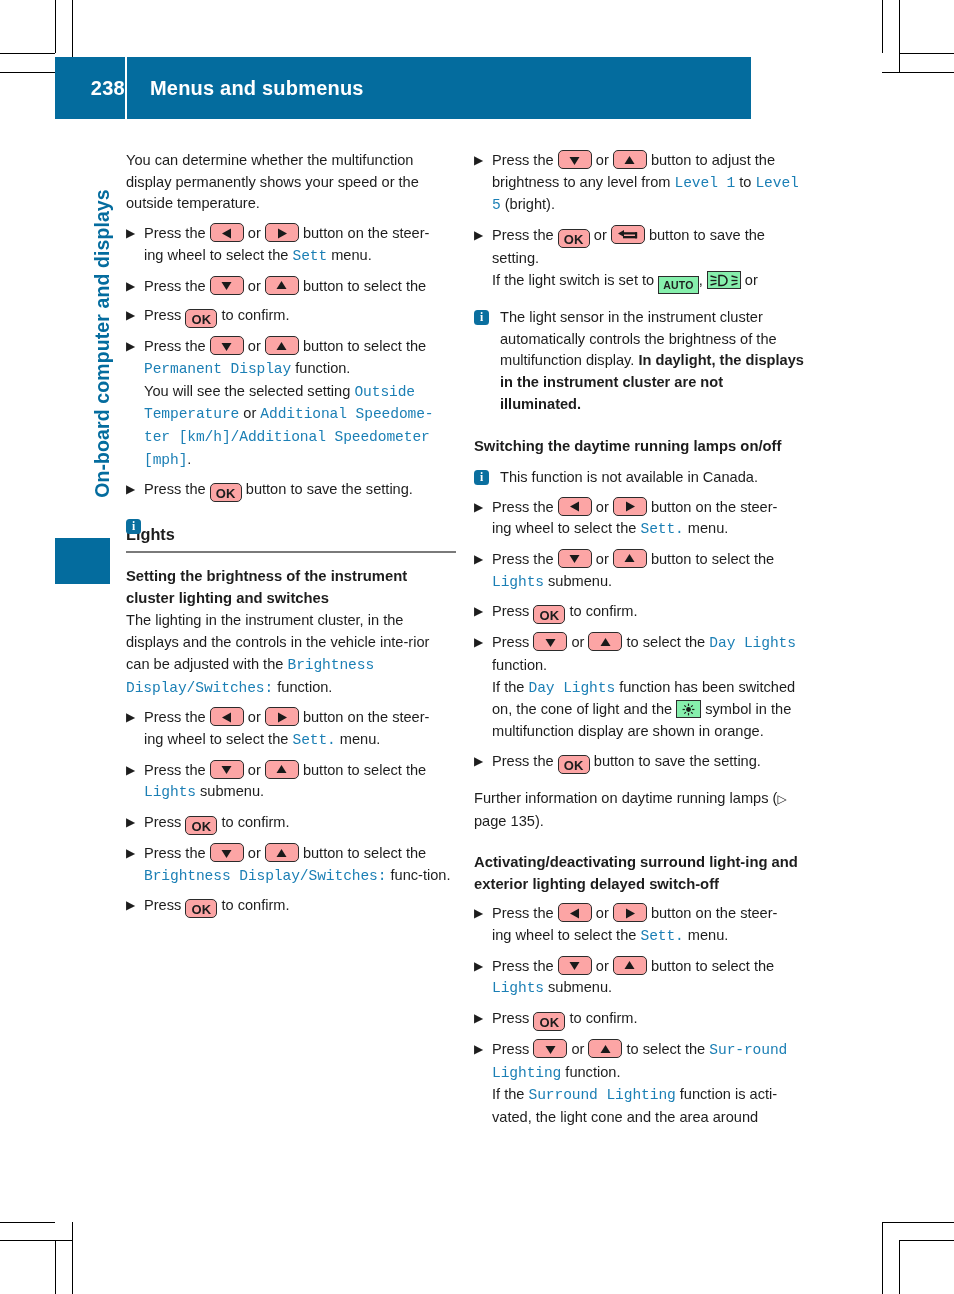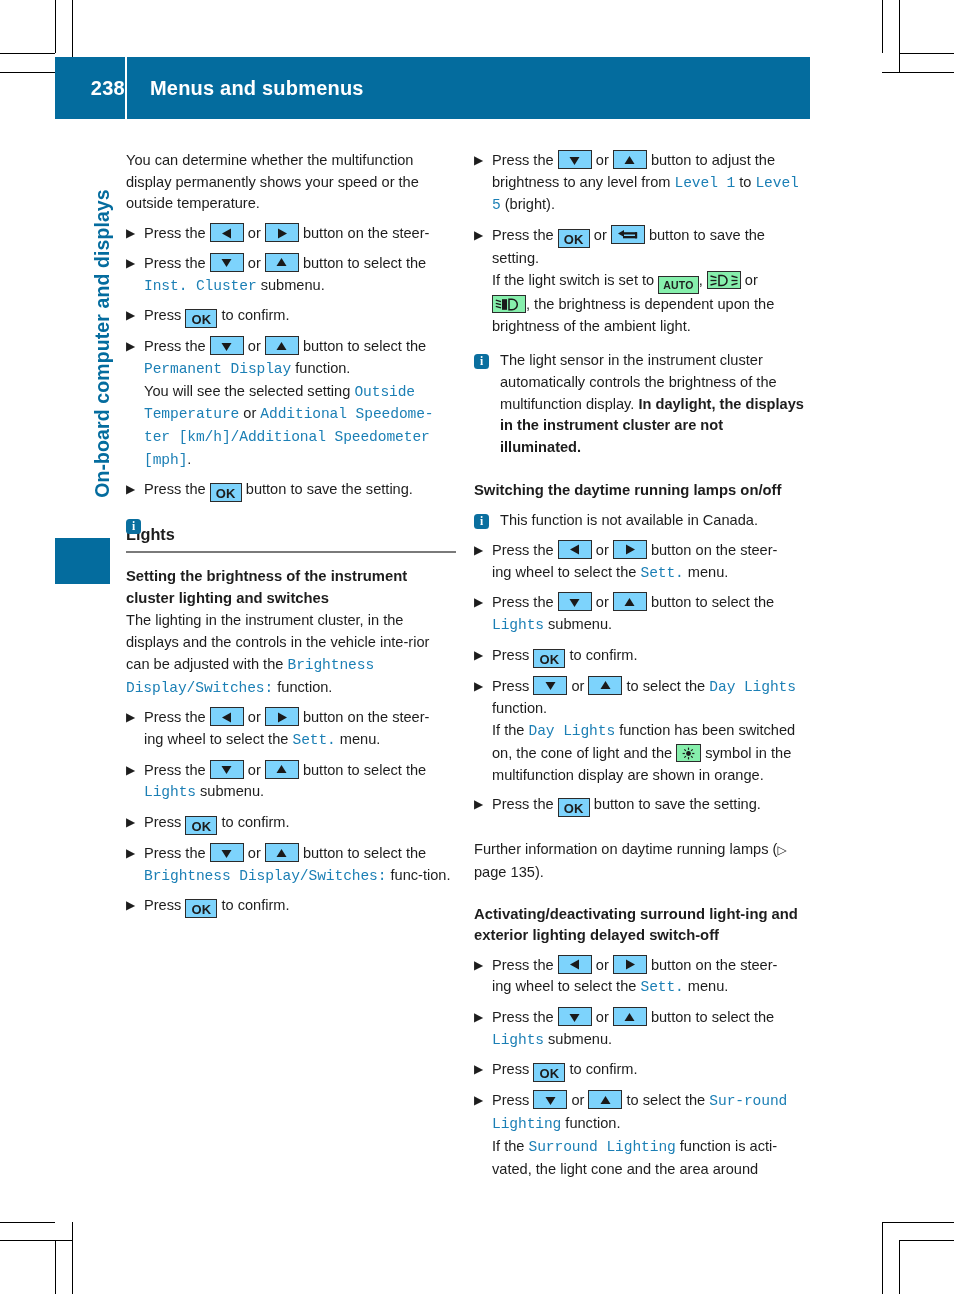--- a/index.html
+++ b/index.html
@@ -19,21 +19,21 @@
   
   .crop { position: absolute; background: #000; }
   .crop.v { width: 1px; }
   .crop.h { height: 1px; }
 
   
   #header-bar {
     position: absolute;
     left: 55px;
     top: 57px;
-    width: 755px;
+    width: 696px;
     height: 62px;
     background: #046c9e;
   }
   #page-number {
     position: absolute;
     left: 0;
     top: 0;
     width: 70px;
     height: 62px;
     display: flex;
@@ -170,22 +170,22 @@
     font-family: "Liberation Mono", monospace;
     color: #1b7fb5;
     font-size: 14.6px;
     letter-spacing: -0.1px;
   }
 
   
   .btn {
     display: inline-block;
     border: 1.4px solid #2b2b2b;
-    background: #7dd3fc;
-    border-radius: 0;
+    background: #fca5a5;
+    border-radius: 5px;
     text-align: center;
     vertical-align: -4px;
     box-sizing: border-box;
     line-height: 1;
   }
   .btn-arrow {
     width: 34px;
     height: 19px;
     padding-top: 3.5px;
   }
@@ -279,37 +279,38 @@
     <span class="bullet">▶</span>
     <span>Press the</span>
     <span class="btn btn-arrow"><svg width="12" height="11" viewBox="0 0 12 11">
           <polygon points="10,0.5 10,10.5 1,5.5" fill="#1a1a1a"></polygon>
         </svg></span>
     <span>or</span>
     <span class="btn btn-arrow"><svg width="12" height="11" viewBox="0 0 12 11">
           <polygon points="2,0.5 2,10.5 11,5.5" fill="#1a1a1a"></polygon>
         </svg></span>
     <span>button on the steer-</span>
+    <span class="cont">
+      <span>ing wheel to select the</span>
+      <span class="menu">Sett</span>
+      <span>menu.</span>
+    </span>
   </div>
 
   <div class="step">
     <span class="bullet">▶</span>
     <span>Press the</span>
     <span class="btn btn-arrow"><svg width="13" height="11" viewBox="0 0 13 11">
           <polygon points="1.5,2 11.5,2 6.5,10" fill="#1a1a1a"></polygon>
         </svg></span>
     <span>or</span>
     <span class="btn btn-arrow"><svg width="13" height="11" viewBox="0 0 13 11">
           <polygon points="1.5,9 11.5,9 6.5,1" fill="#1a1a1a"></polygon>
         </svg></span>
     <span>button to select the</span>
-    <span class="cont">
-      <span class="menu">Inst. Cluster</span>
-      <span>submenu.</span>
-    </span>
   </div>
 
   <div class="step">
     <span class="bullet">▶</span>
     <span>Press</span>
     <span class="btn btn-ok">OK</span>
     <span>to confirm.</span>
   </div>
 
   <div class="step">
@@ -468,31 +469,20 @@
           <path d="M9,1.5 L9,11.5 L12,11.5 A5,5 0 0 0 12,1.5 Z" fill="none" stroke="#1a1a1a" stroke-width="1.5"></path>
           <line x1="0.5" y1="2" x2="6.5" y2="3.6" stroke="#1a1a1a" stroke-width="1.3"></line>
           <line x1="0.5" y1="6.5" x2="6.5" y2="6.5" stroke="#1a1a1a" stroke-width="1.3"></line>
           <line x1="0.5" y1="11" x2="6.5" y2="9.4" stroke="#1a1a1a" stroke-width="1.3"></line>
           <line x1="21.5" y1="2" x2="27.5" y2="3.6" stroke="#1a1a1a" stroke-width="1.3"></line>
           <line x1="21.5" y1="6.5" x2="27.5" y2="6.5" stroke="#1a1a1a" stroke-width="1.3"></line>
           <line x1="21.5" y1="11" x2="27.5" y2="9.4" stroke="#1a1a1a" stroke-width="1.3"></line>
         </svg>
       </span>
       <span>or</span>
-    </span>
-    <span class="cont">
-      <span class="sym sym-icon">
-        <svg width="28" height="13" viewBox="0 0 28 13">
-          <path d="M14,1.2 L14,11.8 L17,11.8 A5.3,5.3 0 0 0 17,1.2 Z" fill="none" stroke="#1a1a1a" stroke-width="1.5"></path>
-          <rect x="7" y="1.2" width="5" height="10.6" fill="#1a1a1a"></rect>
-          <line x1="0.8" y1="2.2" x2="6" y2="3.6" stroke="#1a1a1a" stroke-width="1.3"></line>
-          <line x1="0.8" y1="5.3" x2="6" y2="6.7" stroke="#1a1a1a" stroke-width="1.3"></line>
-          <line x1="0.8" y1="8.4" x2="6" y2="9.8" stroke="#1a1a1a" stroke-width="1.3"></line>
-        </svg>
-      </span><span>, the brightness is dependent upon the brightness of the ambient light.</span>
     </span>
   </div>
 
   <div class="note">
     <span class="note-icon">i</span>
     <span>The light sensor in the instrument cluster automatically controls the brightness of the multifunction display.</span>
     <span class="cont" style="margin-top:12px;font-weight:bold;">In daylight, the displays in the instrument cluster are not illuminated.</span>
   </div>
 
   <div class="h-sub" style="margin-top:21px;">Switching the daytime running lamps on/off</div>
@@ -580,21 +570,21 @@
     </span>
   </div>
 
   <div class="step">
     <span class="bullet">▶</span>
     <span>Press the</span>
     <span class="btn btn-ok">OK</span>
     <span>button to save the setting.</span>
   </div>
 
-  <p class="body" style="margin-top:22px;"><span>Further information on daytime running lamps (</span><span class="pageref-tri">▷</span> <span>page 135</span><span>).</span></p>
+  <p class="body" style="margin-top:14px;"><span>Further information on daytime running lamps (</span><span class="pageref-tri">▷</span> <span>page 135</span><span>).</span></p>
 
   <div class="h-sub" style="margin-top:20px;">Activating/deactivating surround light-ing and exterior lighting delayed switch-off</div>
 
   <div class="step">
     <span class="bullet">▶</span>
     <span>Press the</span>
     <span class="btn btn-arrow"><svg width="12" height="11" viewBox="0 0 12 11">
           <polygon points="10,0.5 10,10.5 1,5.5" fill="#1a1a1a"></polygon>
         </svg></span>
     <span>or</span>

